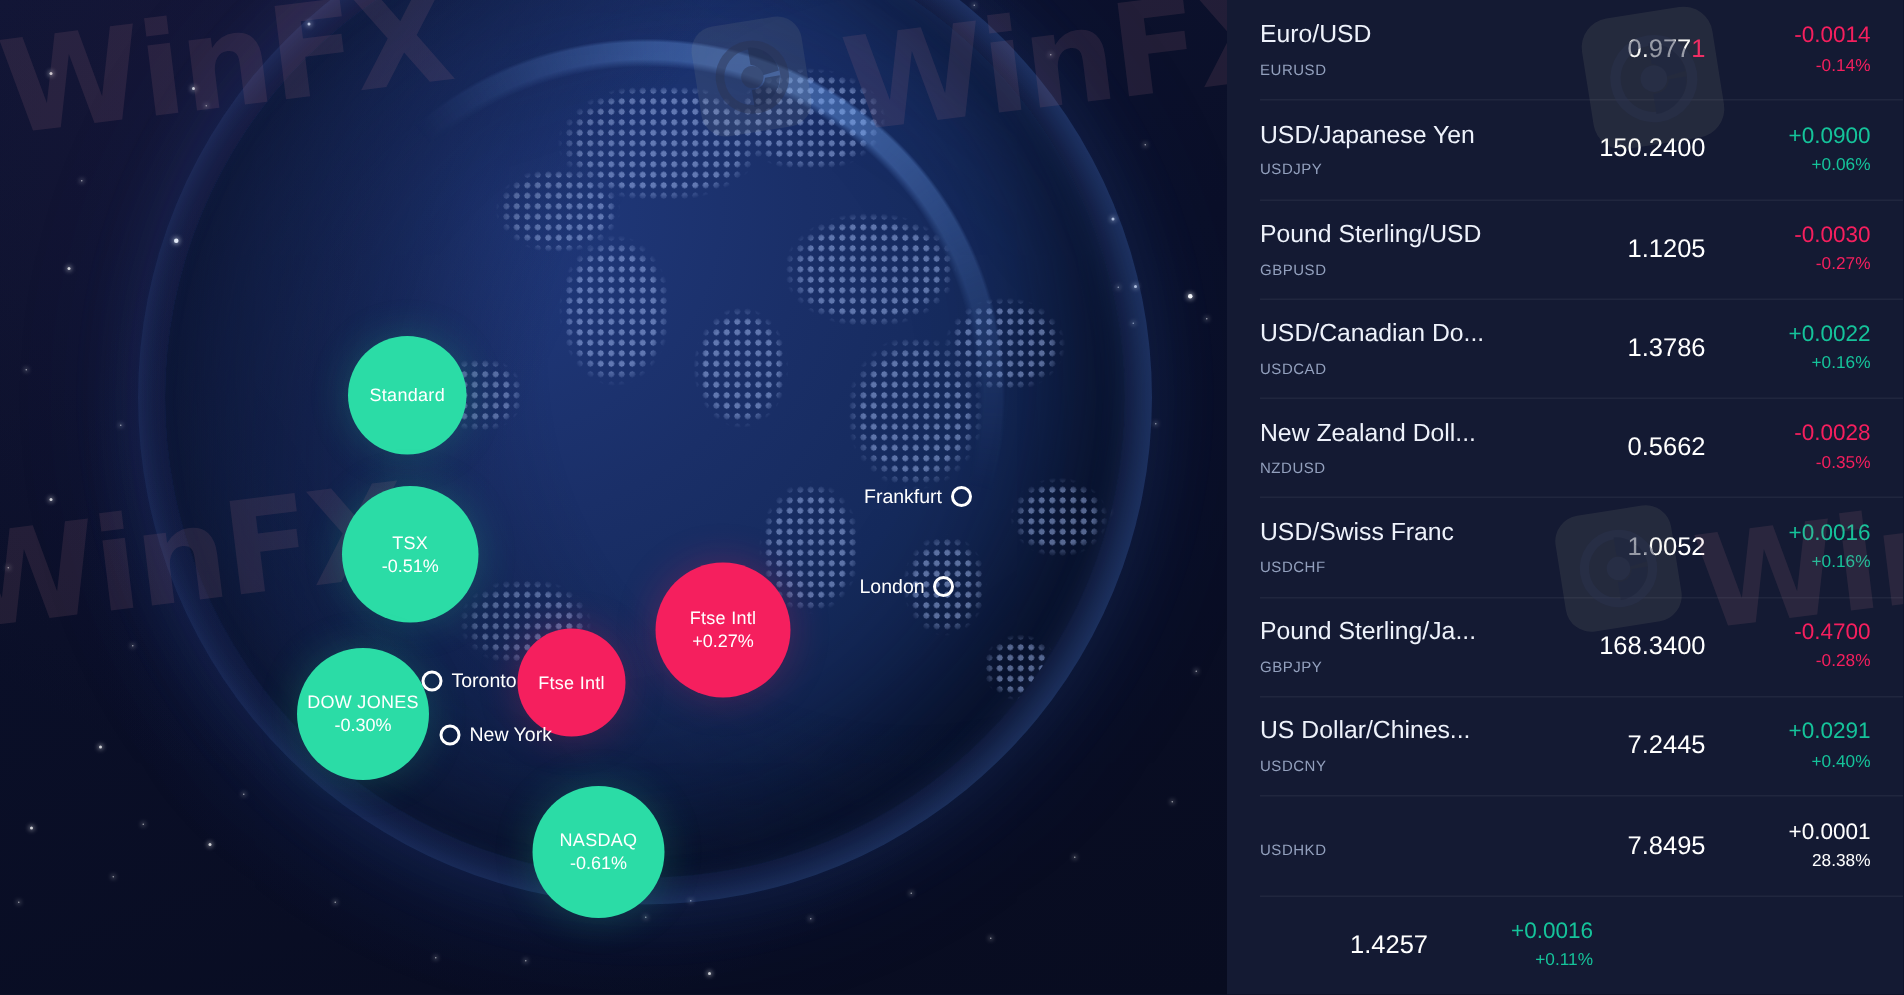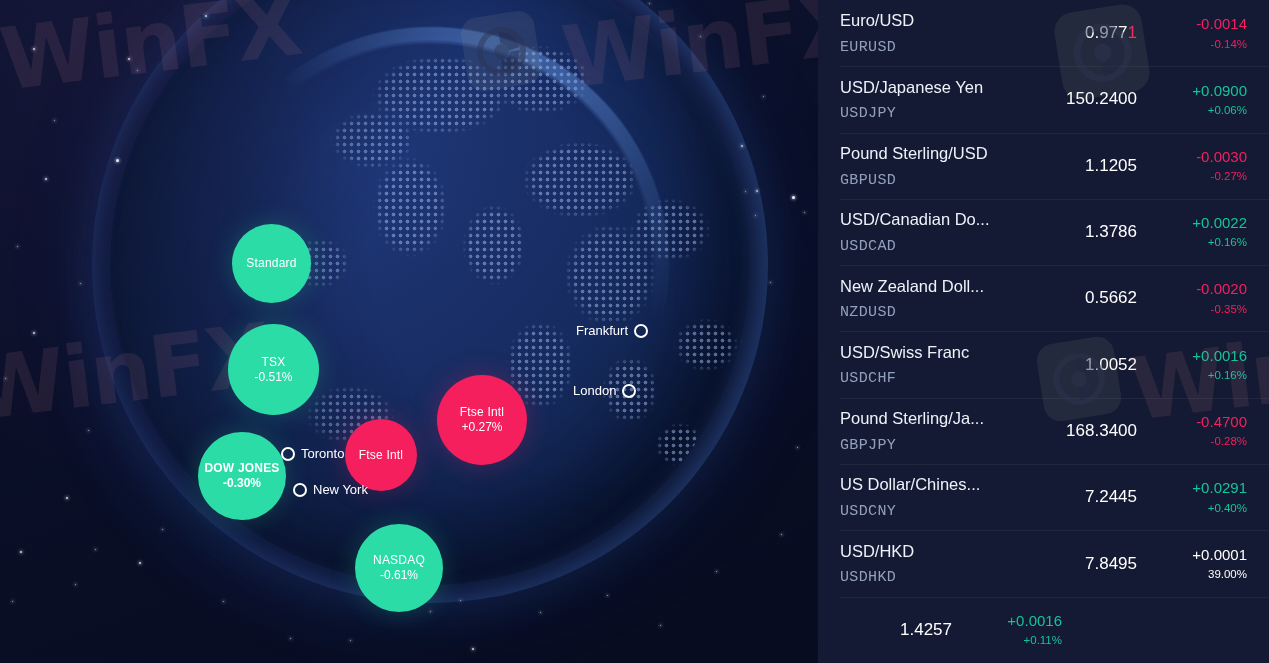--- a/index.html
+++ b/index.html
@@ -219,25 +219,24 @@
   .q-name{
     font-size:16.5px;
     color:#eef2fb;
     white-space:nowrap;
     overflow:hidden;
     text-overflow:ellipsis;
     max-width:185px;
     line-height:1.25;
   }
   .q-sym{
-    font-size:15px;
+    font-size:10px;
     color:#93a0bd;
     letter-spacing:.35px;
     margin-top:8px;
-    font-family:Liberation Mono, monospace;
   }
   .q-price{
     flex:0 0 auto;
     width:118px;
     text-align:right;
     font-size:17px;
     color:#ffffff;
     padding-right:6px;
   }
   .q-price .tick{ color:#f51f5e; }
@@ -348,21 +347,21 @@
       </div>
 
     <div id="bubbles-layer">
         <div class="bubble up" style="left: 232px; top: 224px; width: 79px; height: 79px;">
           <div class="b-name">Standard</div>
         </div>
         <div class="bubble up" style="left: 228px; top: 324px; width: 91px; height: 91px;">
           <div class="b-name">TSX</div>
           <div class="b-chg">-0.51%</div>
         </div>
-        <div class="bubble up" style="left: 198px; top: 432px; width: 88px; height: 88px; font-weight: bold;">
+        <div class="bubble up" style="left: 198px; top: 432px; width: 88px; height: 88px;">
           <div class="b-name">DOW JONES</div>
           <div class="b-chg">-0.30%</div>
         </div>
         <div class="bubble up" style="left: 355px; top: 524px; width: 88px; height: 88px;">
           <div class="b-name">NASDAQ</div>
           <div class="b-chg">-0.61%</div>
         </div>
         <div class="bubble down" style="left: 345px; top: 419px; width: 72px; height: 72px;">
           <div class="b-name">Ftse Intl</div>
         </div>
@@ -437,21 +436,21 @@
             <div class="q-pct up-c">+0.16%</div>
           </div>
         </div>
         <div class="quote-row">
           <div class="q-left">
             <div class="q-name">New Zealand Doll...</div>
             <div class="q-sym">NZDUSD</div>
           </div>
           <div class="q-price"><span>0.5662</span></div>
           <div class="q-change">
-            <div class="q-abs down-c">-0.0020</div>
+            <div class="q-abs down-c">-0.0028</div>
             <div class="q-pct down-c">-0.35%</div>
           </div>
         </div>
         <div class="quote-row">
           <div class="q-left">
             <div class="q-name">USD/Swiss Franc</div>
             <div class="q-sym">USDCHF</div>
           </div>
           <div class="q-price"><span>1.0052</span></div>
           <div class="q-change">
@@ -476,27 +475,26 @@
             <div class="q-sym">USDCNY</div>
           </div>
           <div class="q-price"><span>7.2445</span></div>
           <div class="q-change">
             <div class="q-abs up-c">+0.0291</div>
             <div class="q-pct up-c">+0.40%</div>
           </div>
         </div>
         <div class="quote-row">
           <div class="q-left">
-            <div class="q-name">USD/HKD</div>
             <div class="q-sym">USDHKD</div>
           </div>
           <div class="q-price"><span>7.8495</span></div>
           <div class="q-change">
             <div class="q-abs flat-c">+0.0001</div>
-            <div class="q-pct flat-c">39.00%</div>
+            <div class="q-pct flat-c">28.38%</div>
           </div>
         </div>
         <div class="quote-row">
           <div class="q-price"><span>1.4257</span></div>
           <div class="q-change">
             <div class="q-abs up-c">+0.0016</div>
             <div class="q-pct up-c">+0.11%</div>
           </div>
         </div>
       </div>

